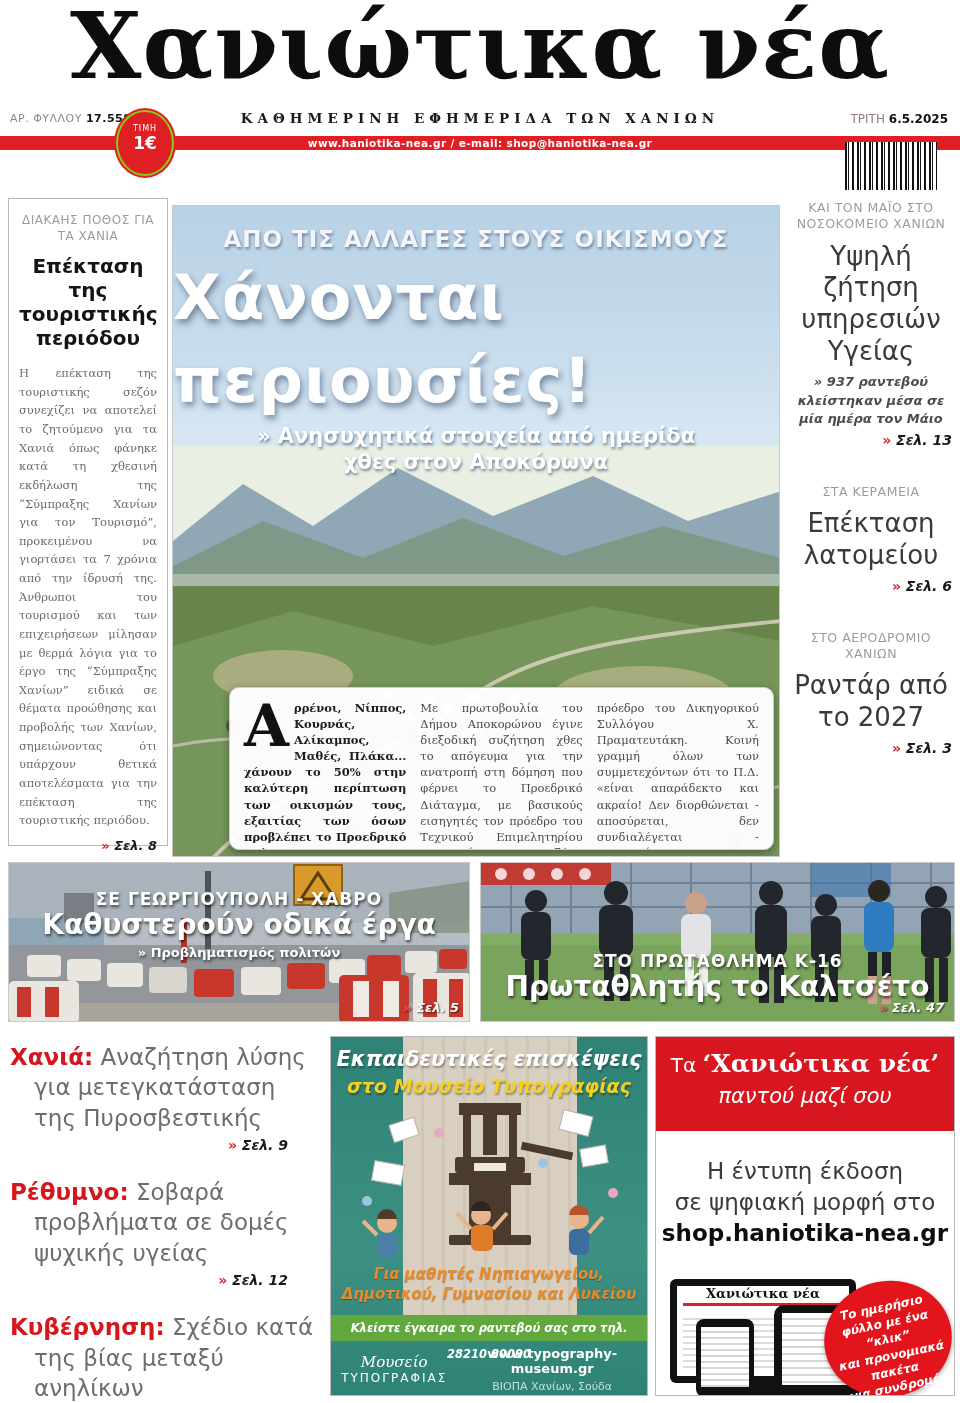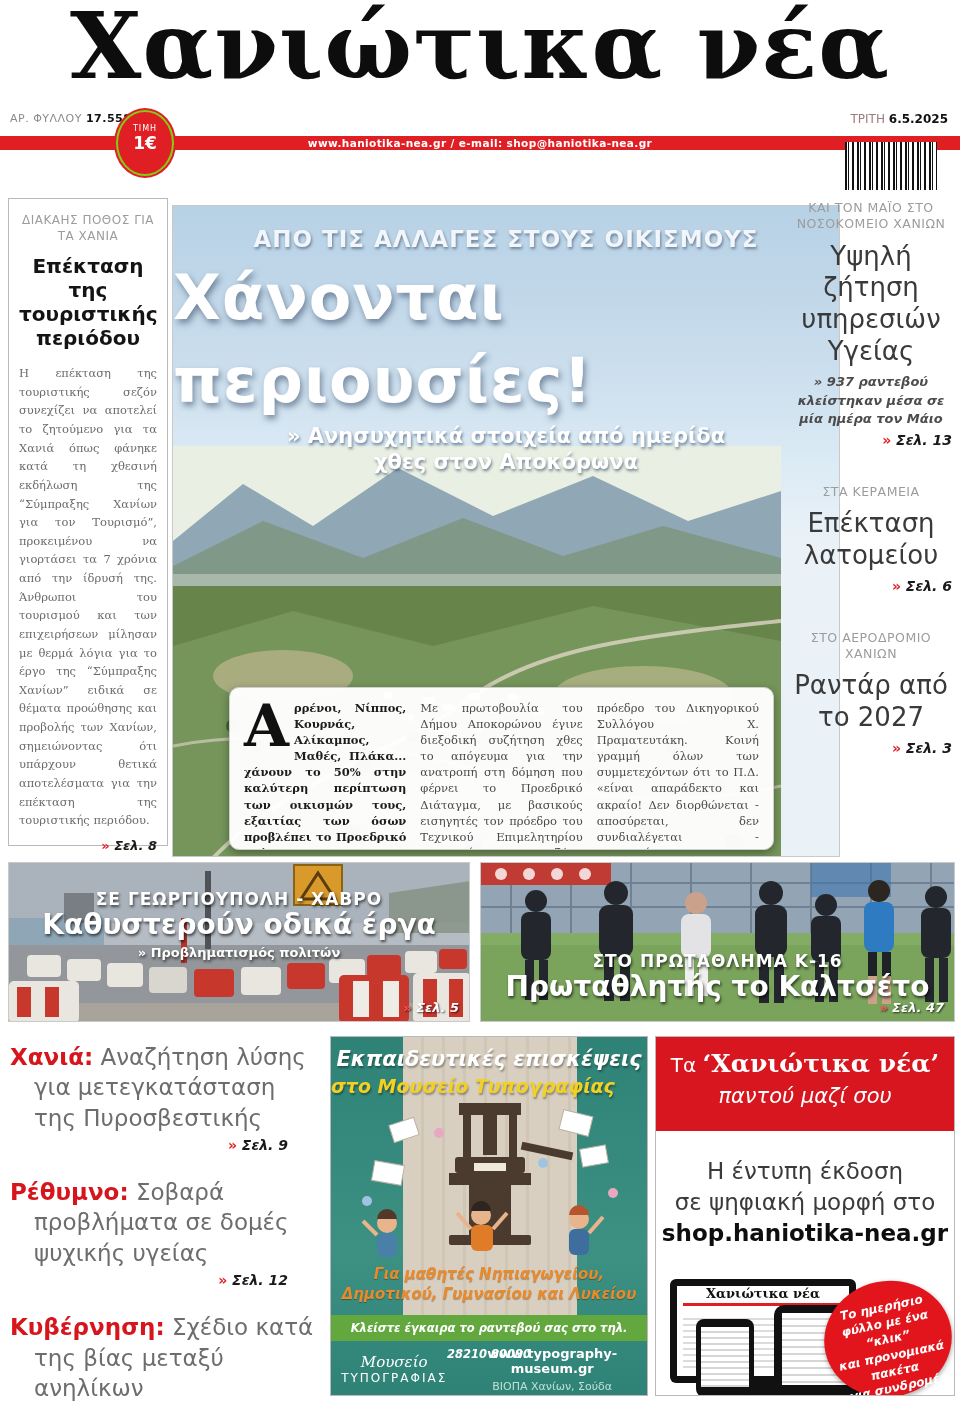--- a/index.html
+++ b/index.html
@@ -31,21 +31,21 @@
     border:1px solid #b9b9b9; background:#fff; padding:14px 10px 8px; }
   .kicker-grey { text-align:center; color:#9c9c9c; font-size:12px; line-height:1.3; letter-spacing:.5px; }
   .left-story h2 { text-align:center; font-size:20px; line-height:1.2; color:#141414; margin:10px 0 14px; }
   .left-story .body { font-family:"DejaVu Serif", serif; font-size:11.5px; line-height:1.62;
     color:#6b6b6b; text-align:justify; }
   .pageref { font-style:italic; font-weight:bold; font-size:13px; color:#1a1a1a; }
   .pageref .arr { color:#e01f25; font-style:normal; }
   .left-story .pageref { display:block; text-align:right; margin-top:8px; }
 
   
-  .main-photo { position:absolute; left:172px; top:205px; width:668px; height:652px; overflow:hidden;
+  .main-photo { position:absolute; left:172px; top:205px; width:608px; height:652px; overflow:hidden;
     background:linear-gradient(180deg,#b7d1e5 0%,#c8dcec 22%,#dcebf5 40%,#eaf2f8 52%); border:1px solid #c9c9c9; }
   .main-photo svg.land { position:absolute; left:0; top:240px; width:608px; height:412px; }
   .main-kicker { position:absolute; top:20px; width:100%; text-align:center; color:#f2f6fa;
     font-weight:bold; font-size:23px; letter-spacing:1px; text-shadow:1px 2px 3px rgba(40,60,90,.55); }
   .main-h1 { position:absolute; width:100%; text-align:left; color:#fff; font-weight:bold;
     font-size:62px; letter-spacing:1px; text-shadow:2px 4px 6px rgba(30,50,80,.5); }
   .main-h1.l1 { top:55px; } .main-h1.l2 { top:138px; }
   .main-sub { position:absolute; width:100%; text-align:center; color:#fff; font-weight:bold;
     font-size:21px; text-shadow:1px 2px 3px rgba(40,60,90,.6); }
   .main-sub.s1 { top:218px; } .main-sub.s2 { top:244px; }
@@ -89,21 +89,21 @@
   .brief .place { color:#d6161c; font-weight:bold; }
   .brief .pageref { display:block; text-align:right; padding-right:34px; margin-top:4px; font-size:14px; }
 
   
   .museum-ad { position:absolute; left:330px; top:1036px; width:318px; height:360px; overflow:hidden;
     background:linear-gradient(180deg,#2f8276,#3c9183 60%,#2f8276); border:1px solid #b9b9b9; }
   .museum-ad .panel { position:absolute; left:72px; top:0; width:174px; height:285px;
     background:repeating-linear-gradient(90deg,#d8cfc0 0 18px,#d0c6b5 18px 21px); }
   .m-title1 { position:absolute; top:10px; width:100%; text-align:center; color:#fff; font-weight:bold;
     font-style:italic; font-size:21px; text-shadow:1px 2px 2px rgba(0,0,0,.35); }
-  .m-title2 { position:absolute; top:38px; width:100%; text-align:left; color:#f3d022; font-weight:bold;
+  .m-title2 { position:absolute; top:38px; width:100%; text-align:center; color:#f3d022; font-weight:bold;
     font-style:italic; font-size:19px; text-shadow:1px 2px 2px rgba(0,0,0,.35); }
   .museum-ad svg.press { position:absolute; left:0; top:66px; }
   .m-aud { position:absolute; width:100%; text-align:center; color:#e98a2b; font-weight:bold;
     font-style:italic; font-size:15px; text-shadow:0 1px 1px rgba(0,0,0,.3); }
   .m-aud.a1 { top:228px; } .m-aud.a2 { top:248px; }
   .m-band { position:absolute; top:278px; left:0; width:100%; height:26px; background:#63a83f;
     color:#fff; font-weight:bold; font-style:italic; font-size:11.5px; text-align:center; line-height:26px; }
   .m-foot { position:absolute; top:304px; left:0; width:100%; height:56px; display:flex; align-items:center; }
   .m-logo { width:40%; text-align:center; color:#fff; }
   .m-logo .script { font-family:"DejaVu Serif", serif; font-style:italic; font-size:15px; }
@@ -148,20 +148,21 @@
 
 <div id="page">
 
   <div class="masthead-title">Χανιώτικα νέα</div>
 
   <div class="issue-line">
     <span>ΑΡ. ΦΥΛΛΟΥ</span>
     <b>17.558</b>
   </div>
 
+  <div class="masthead-sub">ΚΑΘΗΜΕΡΙΝΗ ΕΦΗΜΕΡΙΔΑ ΤΩΝ ΧΑΝΙΩΝ</div>
 
   <div class="date-line">
     <span>ΤΡΙΤΗ</span>
     <b>6.5.2025</b>
   </div>
 
   <div class="red-bar">
     <span>www.haniotika-nea.gr / e-mail: shop@haniotika-nea.gr</span>
   </div>
 

